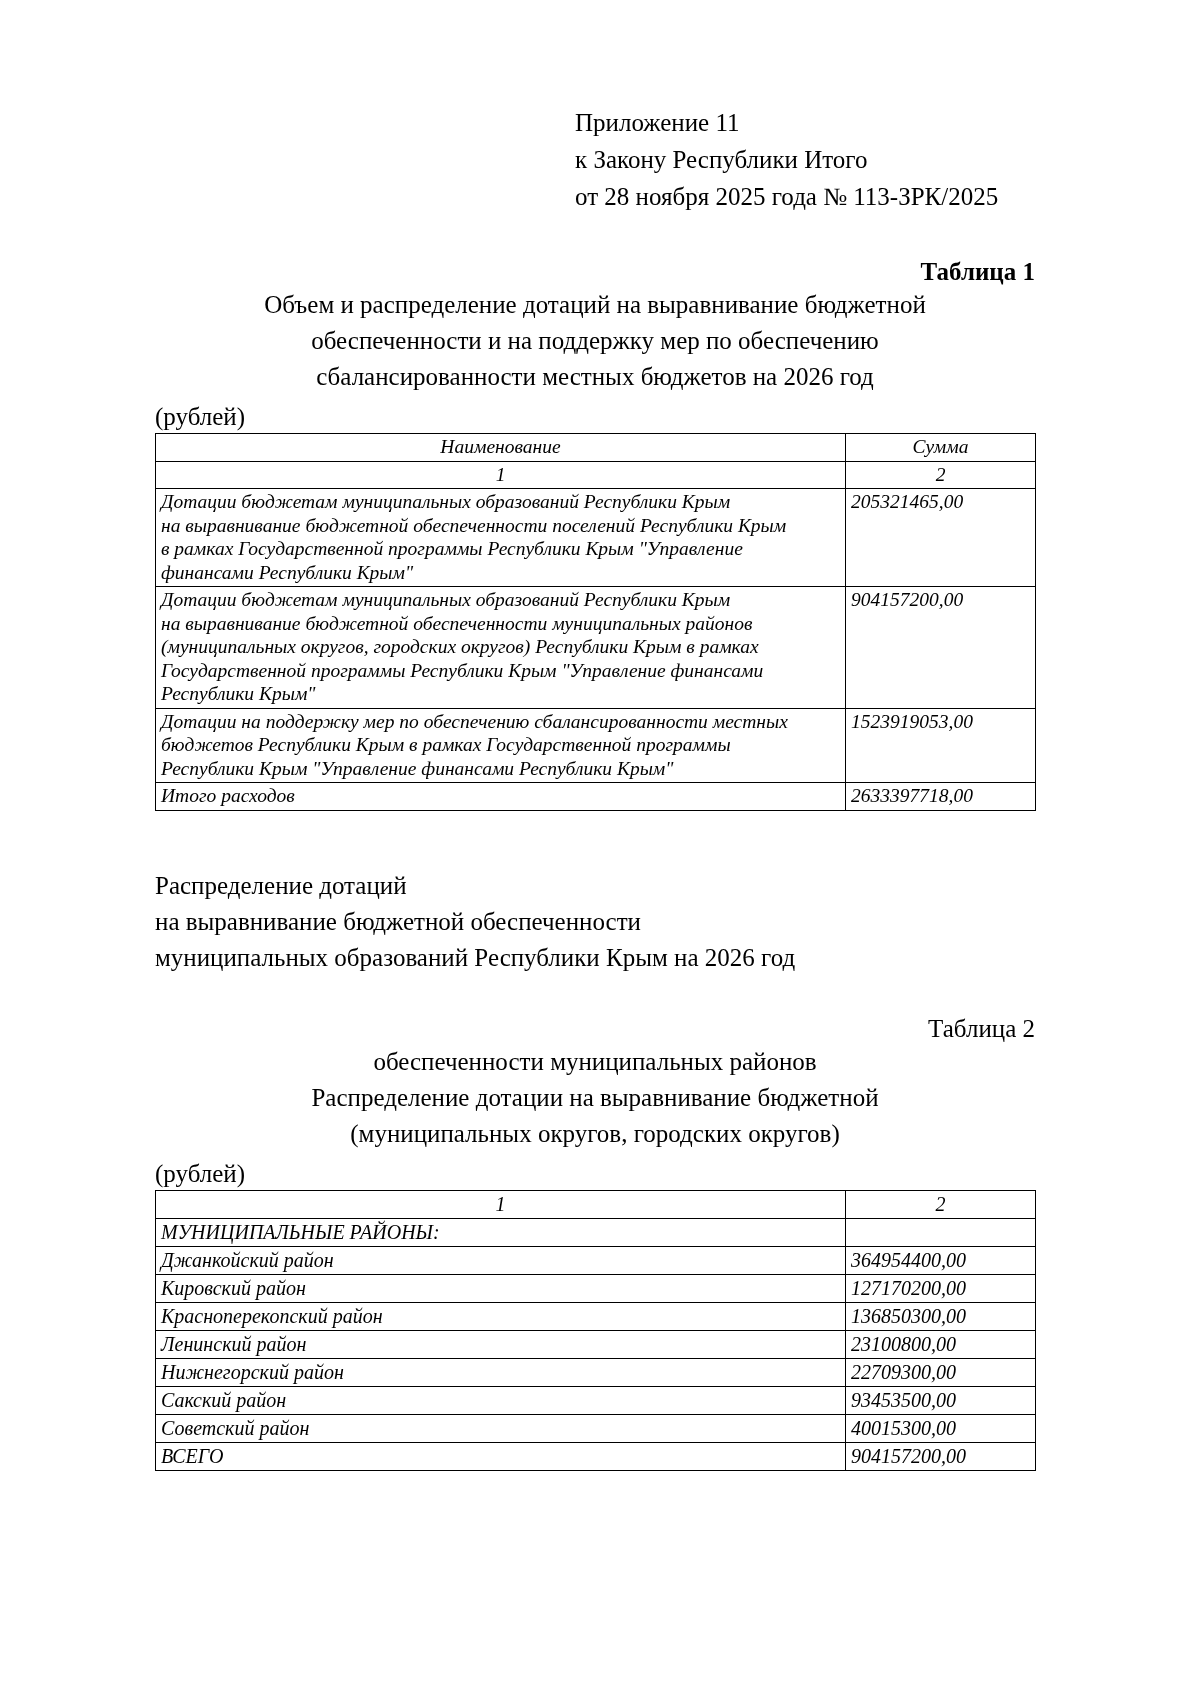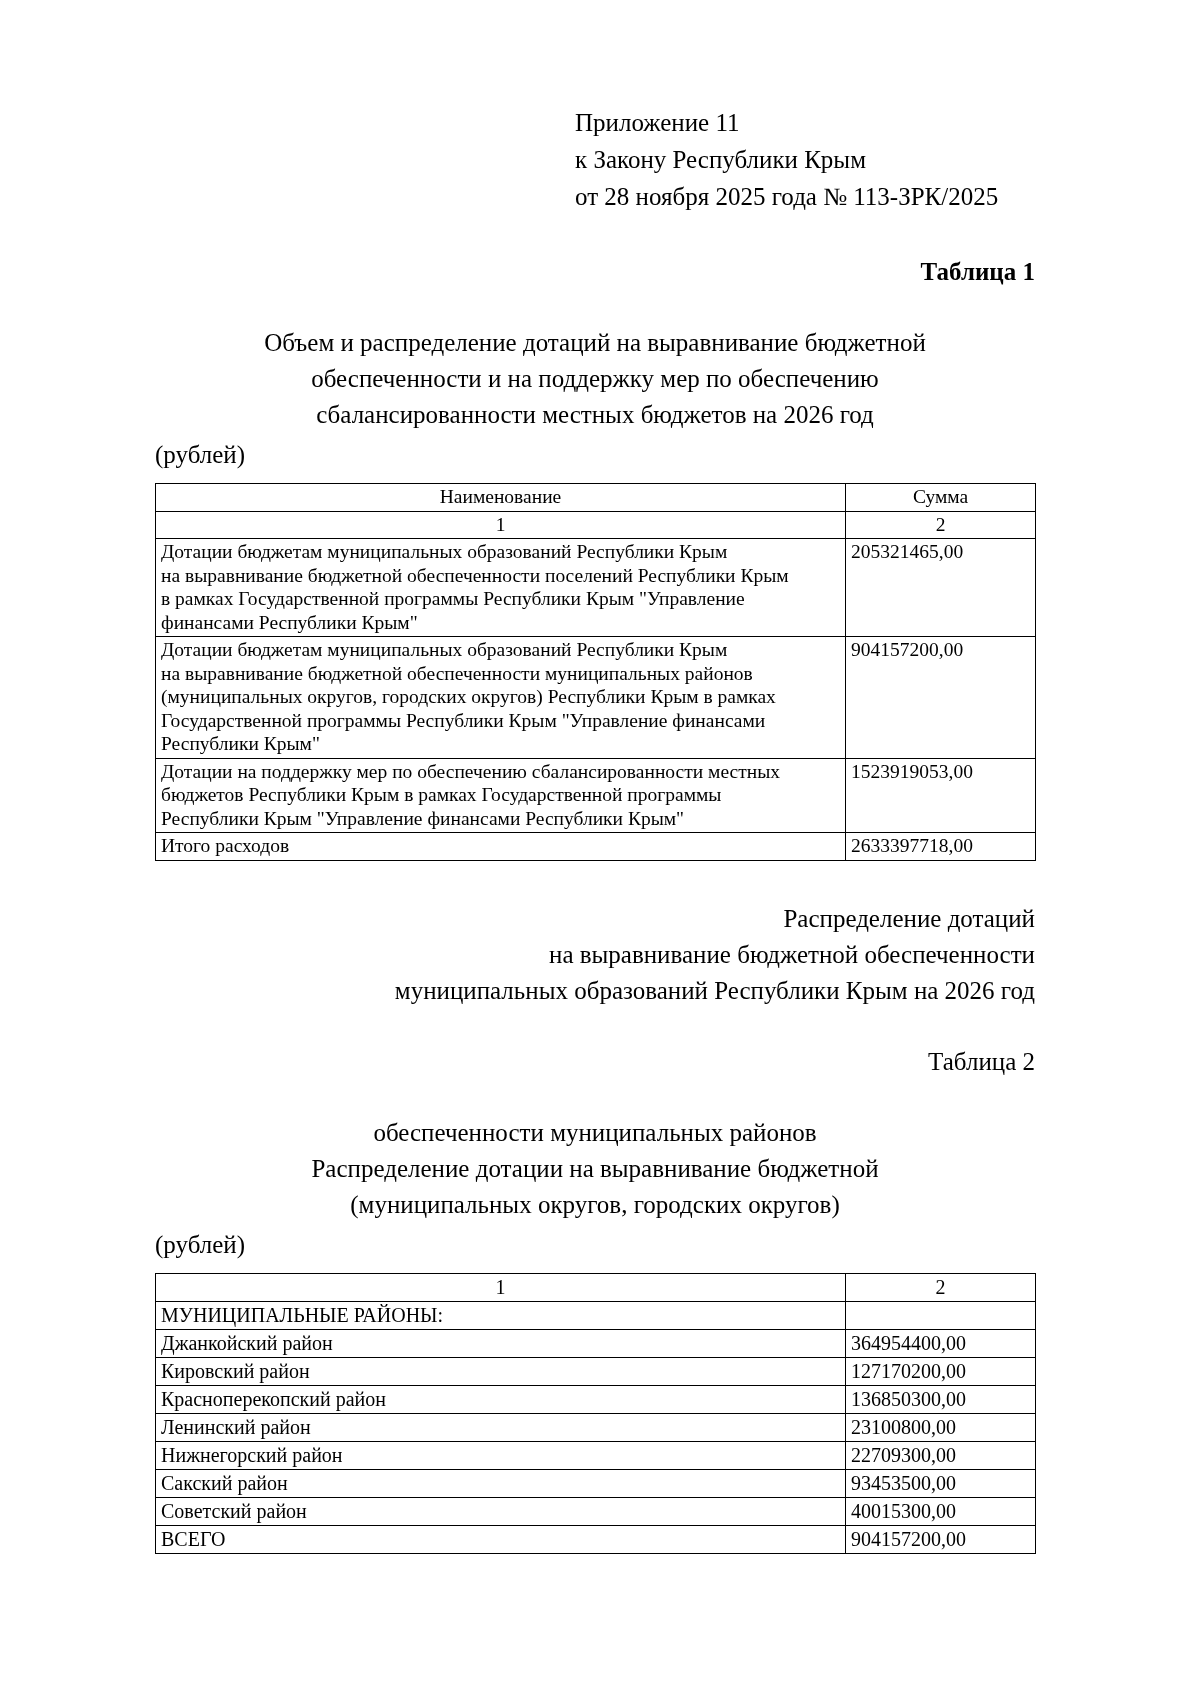--- a/index.html
+++ b/index.html
@@ -44,38 +44,38 @@
     font-size: 25px;
     line-height: 30px;
   }
   .t1-label { margin-top: 42px; font-weight: bold; }
   .t2-label { margin-top: 38px; }
 
   .title-block {
     text-align: center;
     font-size: 25px;
     line-height: 36px;
-    margin-top: 38px;
   }
   .title-block div { white-space: nowrap; }
 
   .units {
     text-align: left;
     font-size: 25px;
     line-height: 28px;
     margin-top: 8px;
     padding-right: 2px;
   }
 
   
   table.doc-table {
     border-collapse: collapse;
     width: 880px;
     table-layout: fixed;
-    margin-top: 14px;
+    margin-top: 2px;
+    font-style: italic;
   }
   table.doc-table td, table.doc-table th {
     border: 1.4px solid #000;
     padding: 1px 5px 2px 5px;
     font-weight: normal;
     font-size: 19.5px;
     line-height: 23.5px;
     vertical-align: top;
   }
   .col-name { width: 690px; }
@@ -92,36 +92,36 @@
   
   table.t2 td {
     font-size: 20px;
     line-height: 24px;
     padding: 1px 5px 2px 5px;
   }
   table.t2 .col-name { width: 690px; }
   table.t2 .col-sum  { width: 190px; }
 
   .mid-title {
-    text-align: right;
+    text-align: left;
     font-size: 25px;
     line-height: 36px;
-    margin-top: 40px;
+    margin-top: 57px;
   }
   .mid-title div { white-space: nowrap; }
 </style>
 </head>
 <body>
 
 <div class="page">
   <div class="content">
 
     <div class="doc-header">
       <div>Приложение 11</div>
-      <div>к Закону Республики Крым</div>
+      <div>к Закону Республики Итого</div>
       <div>от 28 ноября 2025 года № 113-ЗРК/2025</div>
     </div>
 
     <div class="table-caption-right t1-label">Таблица 1</div>
 
     <div class="title-block">
       <div>Объем и распределение дотаций на выравнивание бюджетной</div>
       <div>обеспеченности и на поддержку мер по обеспечению</div>
       <div>сбалансированности местных бюджетов  на 2026 год</div>
     </div>

